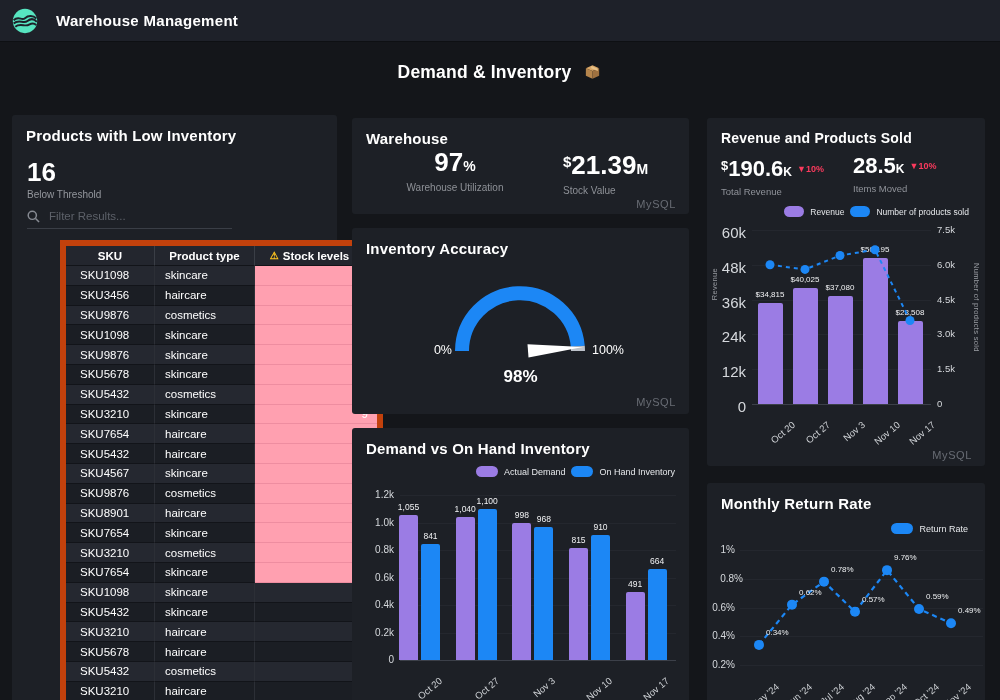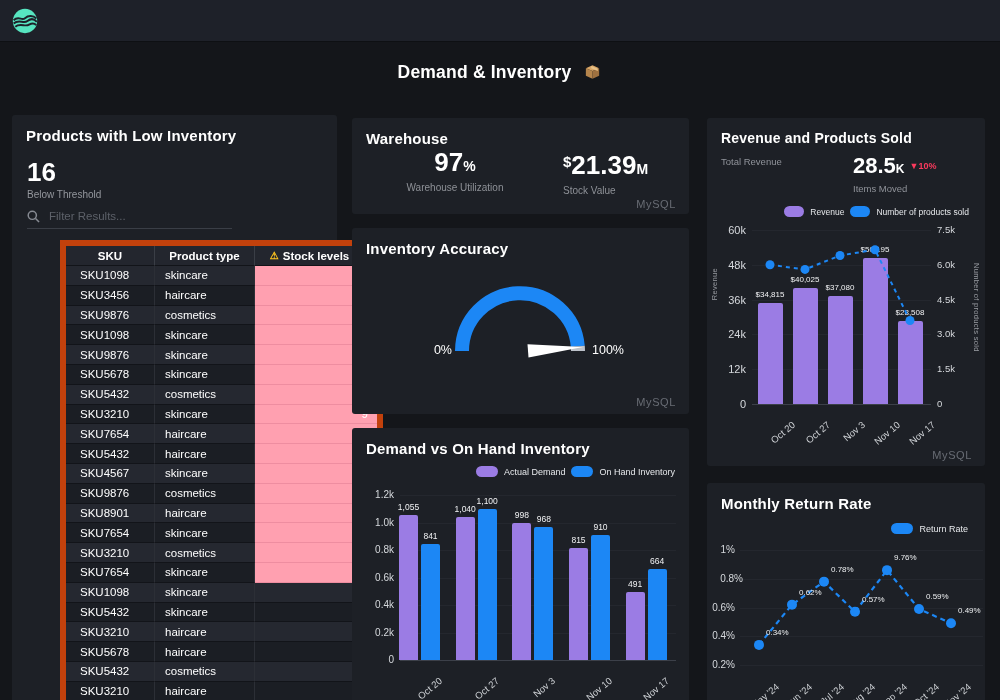--- a/index.html
+++ b/index.html
@@ -55,21 +55,21 @@
   .pill{width:22px;height:11px;border-radius:5.5px;display:inline-block;}
   .pill.purple{background:#9b7ce4;}
   .pill.blue{background:#1c87f5;}
   #demand-legend{right:14px;top:38px;}
   #revenue-legend{right:16px;top:88px;font-size:8.5px;}
   #return-legend{right:17px;top:40px;}
   
   .gline{position:absolute;height:1px;background:#24272e;}
   .gline.zero{background:#3c4049;}
   .ytick{position:absolute;font-size:10px;color:#d6d9dd;text-align:right;}
-  .ytick.left-ax{font-size:11px;}
+  .ytick.left-ax{font-size:15px;}
   .ytick.right-ax{text-align:left;font-size:9.5px;}
   .bar{position:absolute;border-radius:2px 2px 0 0;}
   .bar.purple{background:#9b7ce4;}
   .bar.blue{background:#1c87f5;}
   .bar-val{position:absolute;font-size:8.5px;color:#f0f1f3;text-align:center;}
   .xlab{position:absolute;font-size:9.5px;color:#cfd2d6;text-align:right;transform:rotate(-40deg);transform-origin:100% 0;white-space:nowrap;}
   .line-svg{position:absolute;left:0;top:0;pointer-events:none;}
   .pt-label{position:absolute;font-size:8px;color:#eceef0;white-space:nowrap;}
   .axis-title{position:absolute;font-size:7.5px;color:#9a9da3;letter-spacing:.3px;}
   .axis-title.left{left:3px;top:150px;writing-mode:vertical-rl;transform:rotate(180deg);}
@@ -85,20 +85,21 @@
 </head>
 <body>
 
 <div class="navbar">
   <svg class="logo" viewBox="0 0 32 32">
     <circle cx="16" cy="16" r="15" fill="#57e5c0"></circle>
     <path d="M2 15 C 8 9, 12 16, 16 12.5 S 26 9, 30 13" stroke="#1e2129" stroke-width="2.4" fill="none"></path>
     <path d="M2 19 C 9 13, 14 20, 19 16 S 28 14, 30.5 17" stroke="#1e2129" stroke-width="2.4" fill="none"></path>
     <path d="M4 23 C 10 18, 16 23.5, 21 20.5 S 28.5 19.5, 29.8 21" stroke="#1e2129" stroke-width="2.4" fill="none"></path>
   </svg>
+  <div class="nav-title">Warehouse Management</div>
 </div>
 
 <div class="page-title">
   <span>Demand &amp; Inventory</span>
   <svg width="19" height="19" viewBox="0 0 20 20">
     <polygon points="3,6.5 10,3.5 17,6.5 10,9.5" fill="#d8a565"></polygon>
     <polygon points="3,6.5 10,9.5 10,17.5 3,14.5" fill="#b5854c"></polygon>
     <polygon points="17,6.5 10,9.5 10,17.5 17,14.5" fill="#9e7140"></polygon>
     <polygon points="8.6,4.1 15.6,7.1 15.6,9.5 8.6,6.5" fill="#e8c288"></polygon>
   </svg>
@@ -255,20 +256,21 @@
 
 <div class="panel" id="panel-accuracy">
   <div class="panel-title">Inventory Accuracy</div>
   <svg class="gauge-svg" width="337" height="186" viewBox="0 0 337 186">
     <path d="M 110 123 A 58 58 0 0 1 225.8 118.4" stroke="#1c87f5" stroke-width="14" fill="none"></path>
     <path d="M 225.8 118.4 A 58 58 0 0 1 226 123" stroke="#bdc2ca" stroke-width="14" fill="none"></path>
     <polygon points="175.5,116.2 176.5,129.6 231,118.9" fill="#ffffff"></polygon>
   </svg>
   <div class="gauge-min">0%</div>
   <div class="gauge-max">100%</div>
+  <div class="gauge-value">98%</div>
   <div class="src-badge" style="bottom:6px;">MySQL</div>
 </div>
 
 <div class="panel" id="panel-demand">
   <div class="panel-title">Demand vs On Hand Inventory</div>
   <div class="legend" id="demand-legend">
     <span class="pill purple"></span>
     <span>Actual Demand</span>
     <span class="pill blue"></span>
     <span>On Hand Inventory</span>
@@ -312,20 +314,21 @@
       <div class="bar-val" style="left: 261.2px; top: 151.488px; width: 44px;">491</div>
       <div class="bar blue" style="left: 295.7px; top: 140.7px; width: 19px; height: 91.3px;"></div>
       <div class="bar-val" style="left: 283.2px; top: 127.7px; width: 44px;">664</div>
       <div class="xlab" style="left: 253.7px; top: 247px; width: 58px;">Nov 17</div>
     </div>
 </div>
 
 <div class="panel" id="panel-revenue">
   <div class="panel-title" style="font-size:14px;">Revenue and Products Sold</div>
   <div class="rev-stat1">
+    <div class="rev-big"><span class="cur">$</span><span>190.6</span><span class="unit">K</span><span class="delta">▼10%</span></div>
     <div class="rev-sub">Total Revenue</div>
   </div>
   <div class="rev-stat2">
     <div class="rev-big"><span>28.5</span><span class="unit">K</span><span class="delta">▼10%</span></div>
     <div class="rev-sub">Items Moved</div>
   </div>
   <div class="legend" id="revenue-legend">
     <span class="pill purple" style="width:20px;"></span>
     <span>Revenue</span>
     <span class="pill blue" style="width:20px;"></span>

